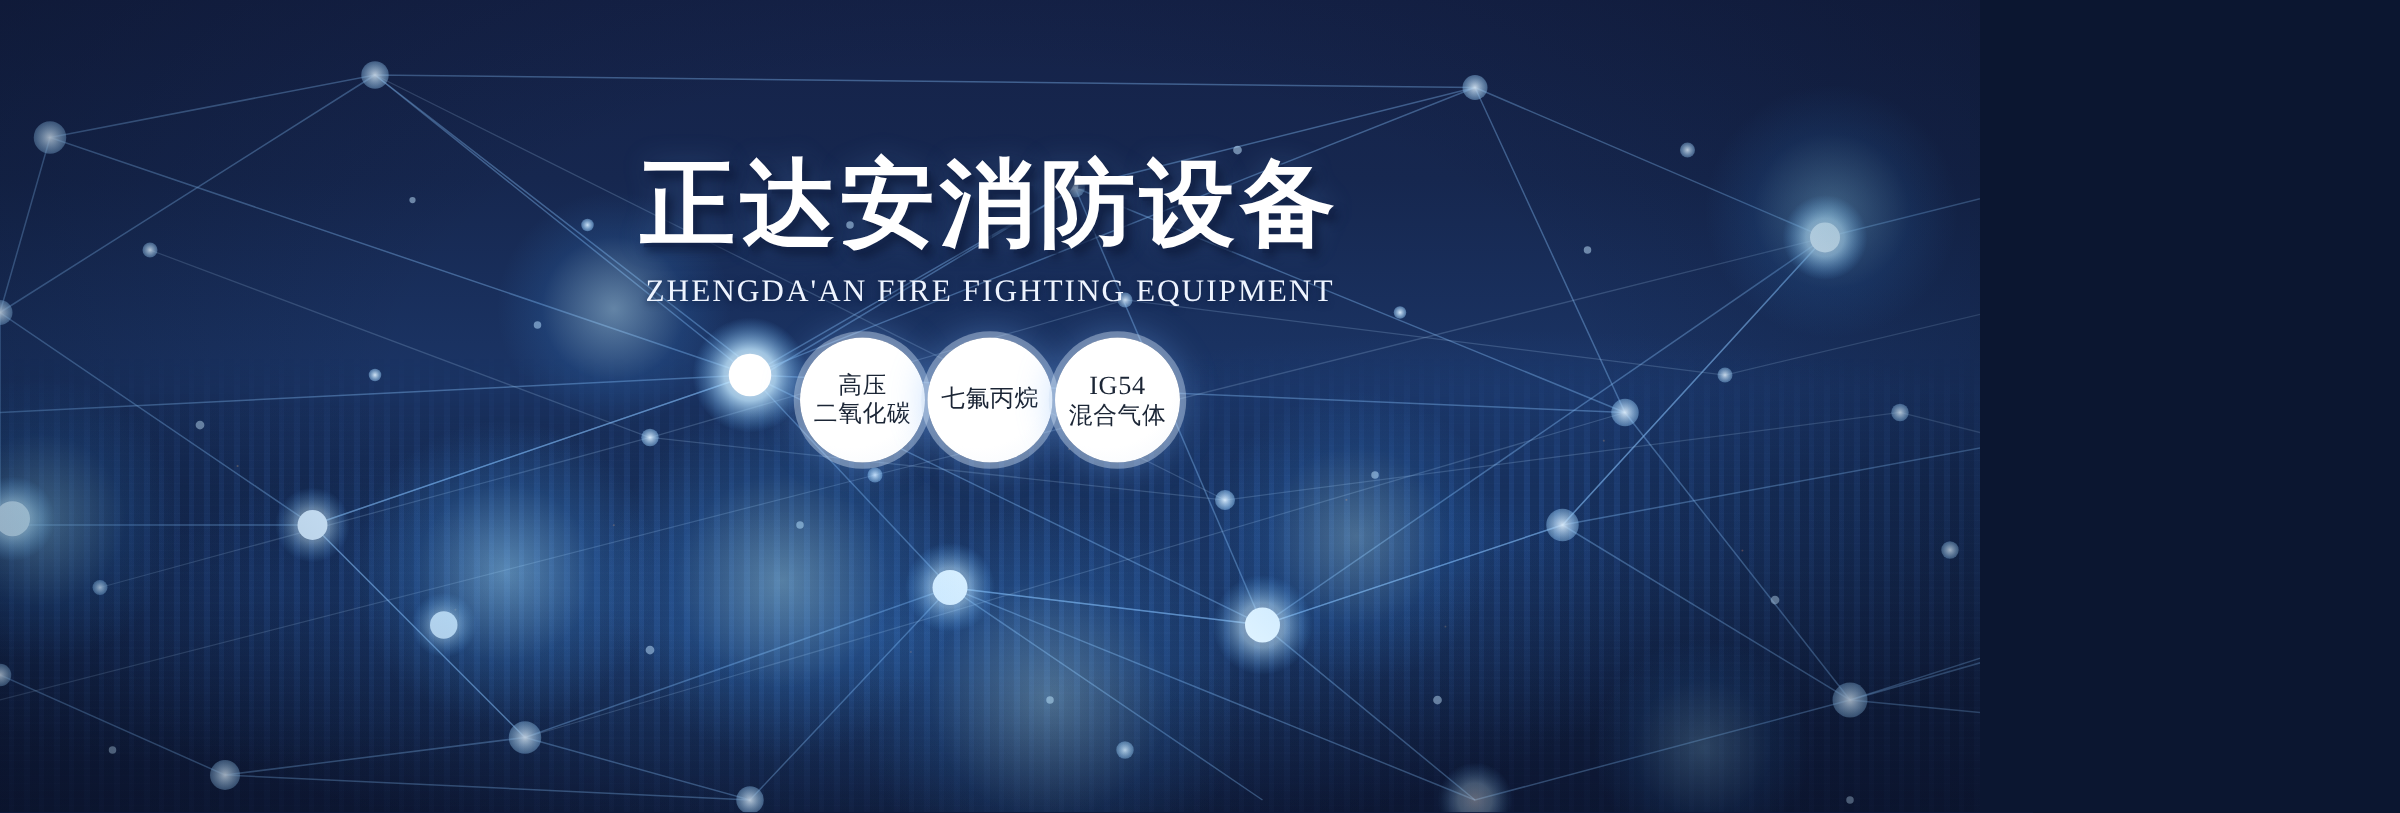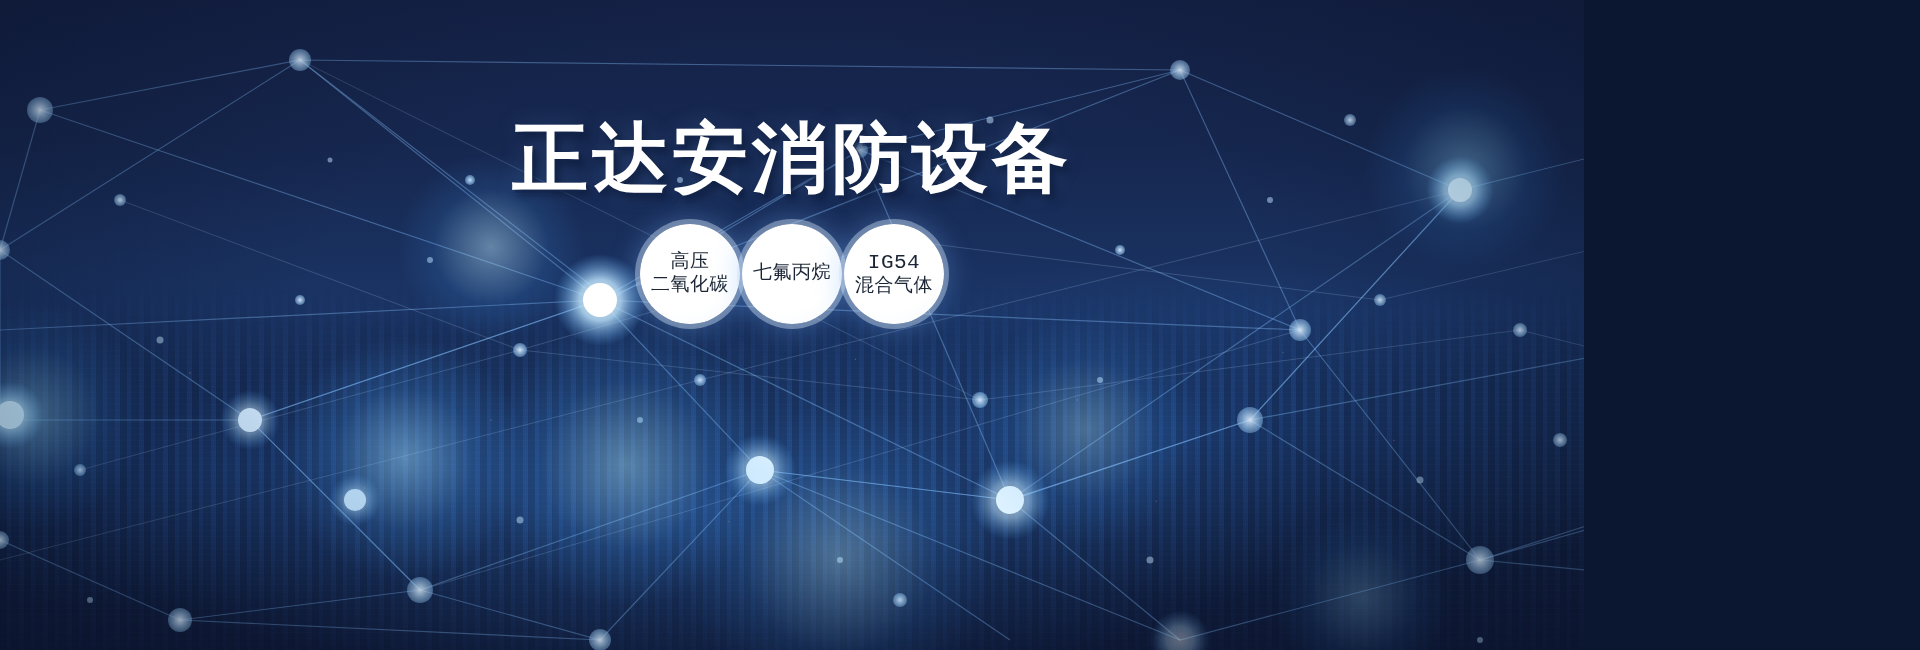--- a/index.html
+++ b/index.html
@@ -3,21 +3,21 @@
 <meta charset="utf-8">
 <style>
   html,body{margin:0;padding:0;background:#0b1630;}
   *{box-sizing:border-box;}
 
   #banner{
     position:relative;
     width:1584px;
     height:650px;
     overflow:hidden;
-    font-family:Liberation Mono, monospace;
+    font-family:Liberation Serif, serif;
     background:#16254f;
   }
 
   
   .layer{position:absolute;top:0;left:0;width:100%;height:100%;}
 
   
   .bg-base{
     background:
       linear-gradient(180deg,#152248 0%, #16274f 22%, #1b3566 48%, #16294f 72%, #101c3c 100%);
@@ -283,20 +283,21 @@
     </g>
   </svg>
 
   <div class="layer bg-blooms"></div>
   <div class="layer bg-vignette"></div>
 
   <div class="content">
 
     <div class="title">正达安消防设备</div>
 
+    <div class="subtitle">ZHENGDA'AN FIRE FIGHTING EQUIPMENT</div>
 
     <div class="badges">
 
       <div class="badge">
         <span class="ln">高压</span>
         <span class="ln">二氧化碳</span>
       </div>
 
       <div class="badge">
         <span class="ln">七氟丙烷</span>

